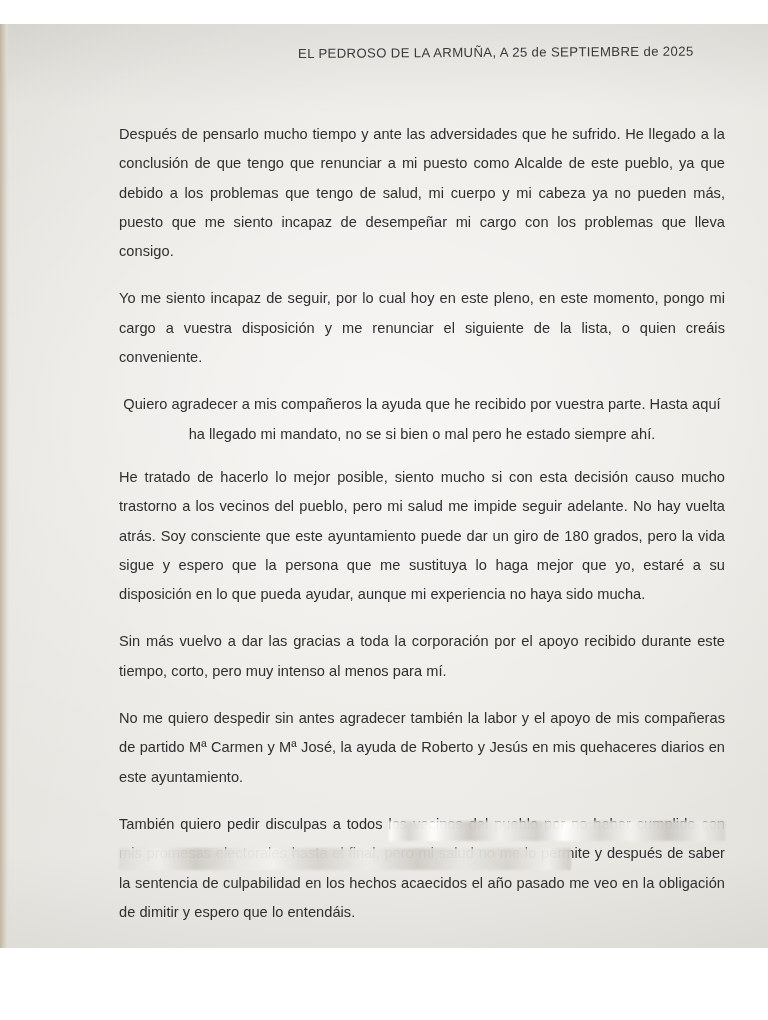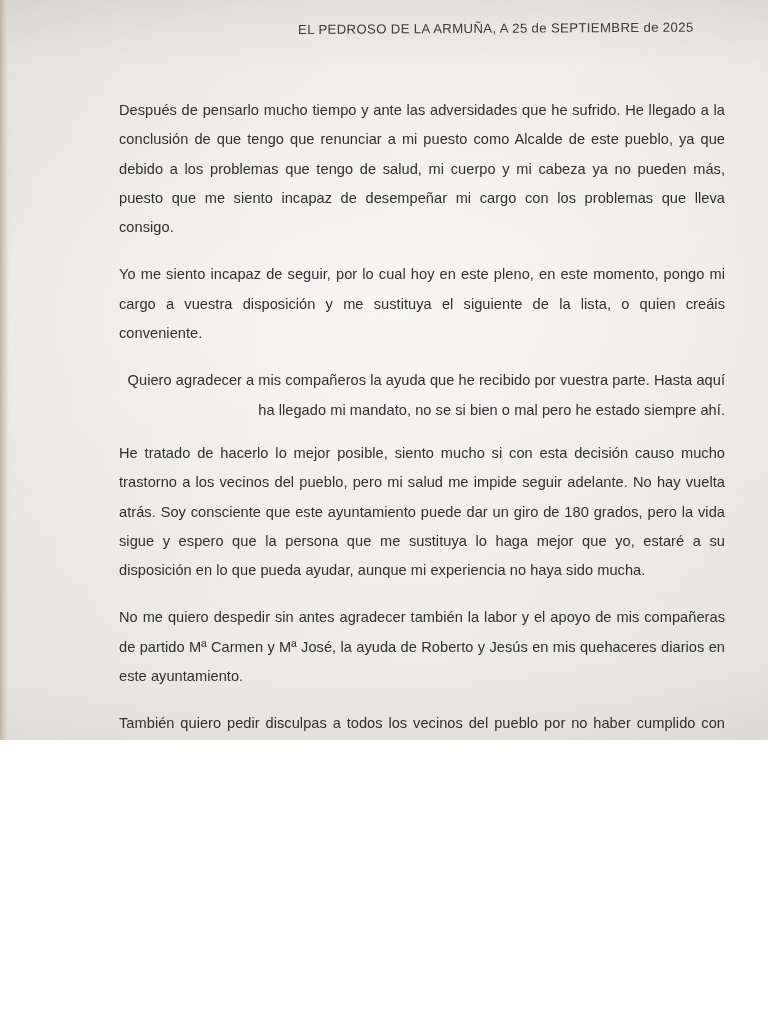--- a/index.html
+++ b/index.html
@@ -5,32 +5,33 @@
 <style>
   html, body {
     margin: 0;
     padding: 0;
     background: #ffffff;
   }
 
   #page {
     position: relative;
     width: 768px;
-    height: 740px;
+    height: 924px;
     overflow: hidden;
     background:
       linear-gradient(100deg,
         #e2e0da 0%,
         #e7e5e0 14%,
         #eceae6 38%,
         #edebe7 62%,
         #e9e7e2 84%,
         #e4e2dc 100%);
     font-family: "Liberation Sans", sans-serif;
     color: #2b2b2d;
+    margin-top: 24px;
     -webkit-font-smoothing: antialiased;
   }
 
   
   #paper-shading {
     position: absolute;
     inset: 0;
     pointer-events: none;
     background:
       radial-gradient(ellipse 120% 70% at 50% 42%,
@@ -84,21 +85,21 @@
     font-size: 14.6px;
     line-height: 29.3px;
     text-align: justify;
     text-justify: inter-word;
     color: #2f2f31;
     letter-spacing: 0.05px;
   }
   .para:last-child { margin-bottom: 0; }
 
   
-  .para.nojust { text-align: right; }
+  .para.nojust { text-align: center; }
 
   .gap-sm { margin-bottom: 14px; }
   .gap-lg { margin-bottom: 22px; }
 
   #redaction-row-1 {
     position: absolute;
     left: 389px;
     top: 797px;
     width: 336px;
     height: 20px;
@@ -155,26 +156,27 @@
   <div id="paper-shading"></div>
   <div id="left-edge-strip"></div>
 
   <div id="header-line">EL PEDROSO DE LA ARMUÑA,  A 25 de  SEPTIEMBRE de 2025</div>
 
   <div id="body">
 
     <p class="para">Después de pensarlo mucho tiempo y ante las adversidades que he sufrido. He llegado a la conclusión de que tengo que renunciar a mi puesto como Alcalde de este pueblo, ya que debido a los problemas que tengo de salud, mi cuerpo y mi cabeza ya no pueden más, puesto que me siento incapaz de desempeñar mi cargo con los problemas que lleva consigo.</p>
 
 
-    <p class="para">Yo me siento incapaz de seguir, por lo cual hoy en este pleno, en este momento, pongo mi cargo a vuestra disposición y me sustituya el siguiente de la lista, o quien creáis conveniente.</p>
+    <p class="para">Yo me siento incapaz de seguir, por lo cual hoy en este pleno, en este momento, pongo mi cargo a vuestra disposición y me renunciar el siguiente de la lista, o quien creáis conveniente.</p>
 
     <p class="para nojust gap-sm">Quiero agradecer a mis compañeros la ayuda que he recibido por vuestra parte. Hasta aquí ha llegado mi mandato, no se si bien o mal pero he estado siempre ahí.</p>
 
     <p class="para">He tratado de hacerlo lo mejor posible, siento mucho si con esta decisión causo mucho trastorno a los vecinos del pueblo, pero mi salud me impide seguir adelante. No hay vuelta atrás. Soy consciente que este ayuntamiento puede dar un giro de 180 grados, pero la vida sigue y espero que la persona que me sustituya lo haga mejor que yo, estaré a su disposición en lo que pueda ayudar, aunque mi experiencia no haya sido mucha.</p>
 
+    <p class="para">Sin más vuelvo a dar las gracias a toda la corporación por el apoyo recibido durante este tiempo, corto, pero muy intenso al menos para mí.</p>
 
     <p class="para">No me quiero despedir sin antes agradecer también la labor y el apoyo de mis compañeras de partido Mª Carmen y Mª José, la ayuda de Roberto y Jesús en mis quehaceres diarios en este ayuntamiento.</p>
 
     <p class="para gap-lg">También quiero pedir disculpas a todos los vecinos del pueblo por no haber cumplido con mis promesas electorales hasta el final, pero mi salud no me lo permite y después de saber la sentencia de culpabilidad en los hechos acaecidos el año pasado me veo en la obligación de dimitir  y espero que lo entendáis.</p>
 
     <p class="para nojust"> </p>
 
   </div>
 
   <div id="redaction-row-1"></div>

